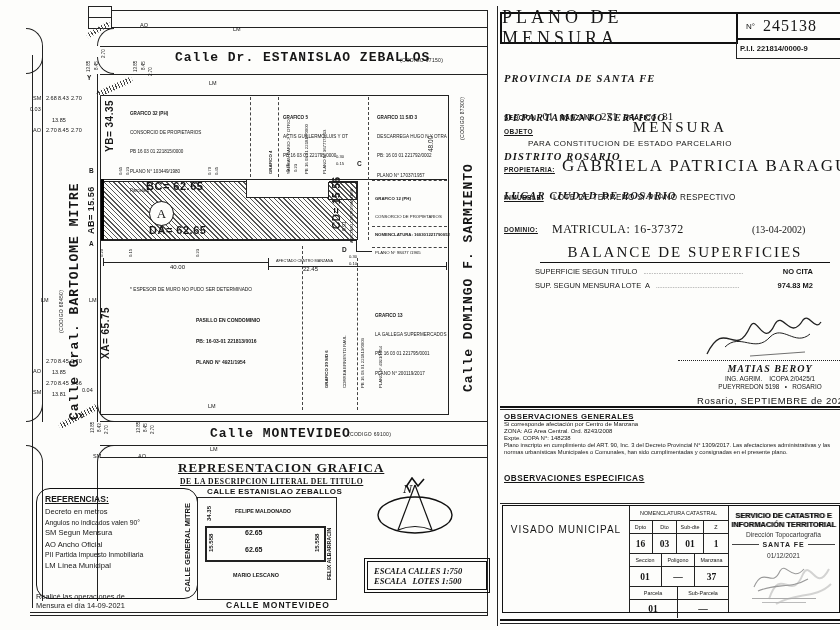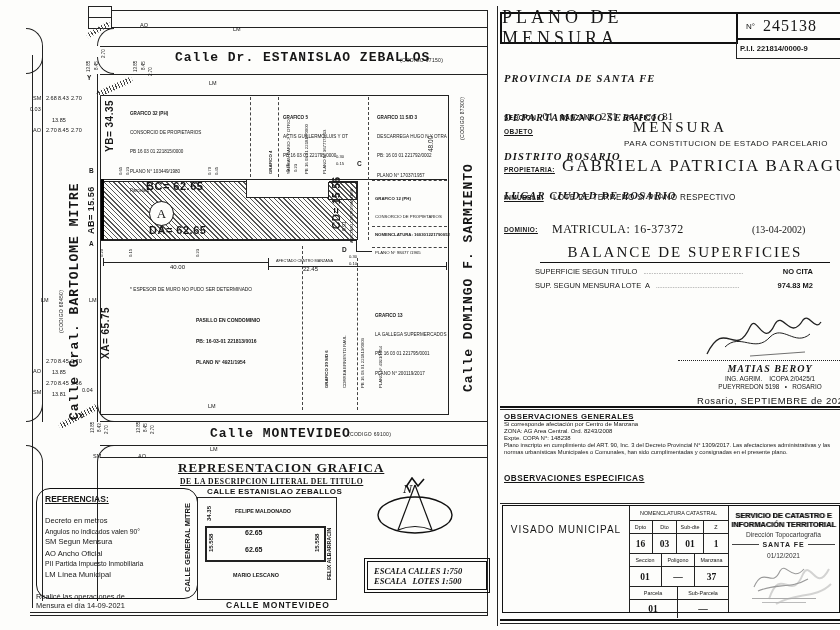--- a/index.html
+++ b/index.html
@@ -21,21 +21,21 @@
                font-size:13px;letter-spacing:1px;white-space:pre;}
   .street-code{position:absolute;font-size:5px;white-space:pre;letter-spacing:.3px;}
   .gtext{position:absolute;font-size:4.6px;line-height:1.4;white-space:pre;}
   .gtext div:first-child{font-weight:bold;}
   .dim{position:absolute;font-size:5.5px;white-space:pre;}
   .dim.big{font-size:10px;font-weight:bold;letter-spacing:.5px;}
   .dim.pt{font-size:6.5px;font-weight:bold;}
   .note{position:absolute;font-size:4.8px;white-space:pre;}
   
   .refbox{position:absolute;left:36px;top:488px;width:144px;height:99px;border:1.5px solid #111;border-radius:14px;padding:5px 8px;}
-  .refbox .rt{font-weight:bold;font-size:8.5px;text-decoration:underline;margin-bottom:12px;}
+  .refbox .rt{font-weight:bold;font-size:8.5px;text-decoration:underline;margin-bottom:3px;}
   .refbox .rl{font-size:7.6px;margin-bottom:2.6px;white-space:pre;}
   .rep-title{position:absolute;font-family:"Liberation Serif",serif;font-weight:bold;white-space:pre;}
   .scalebox{position:absolute;left:364px;top:558px;width:124px;height:33px;border:1.5px solid #111;}
   .scalebox .in{position:absolute;inset:2px;border:1px solid #111;display:flex;flex-direction:column;justify-content:center;padding-left:6px;}
   .scalebox .sl{font-family:"Liberation Serif",serif;font-style:italic;font-weight:bold;font-size:8.5px;white-space:pre;}
   
   .serif{font-family:"Liberation Serif",serif;}
   .fl{font-size:6.5px;font-weight:bold;text-decoration:underline;letter-spacing:.4px;}
   .flab{position:absolute;font-size:6.5px;font-weight:bold;text-decoration:underline;letter-spacing:.4px;}
   .prov{position:absolute;left:504px;top:46px;font-family:"Liberation Serif",serif;
@@ -325,21 +325,21 @@
       <span class="fl" style="text-decoration:none;">SECCION</span>
       <span class="serif" style="font-size:11px;">01</span>
       <span class="fl" style="text-decoration:none;">MANZANA</span>
       <span class="serif" style="font-size:11px;">271</span>
       <span class="fl" style="text-decoration:none;">GRAFICO</span>
       <span class="serif" style="font-size:11px;">31</span>
     </div>
 
     <div class="flab" style="left:504px;top:128px;">OBJETO</div>
     <div class="serif" style="position:absolute;left:560px;top:119px;width:240px;text-align:center;font-size:15px;letter-spacing:3px;">MENSURA</div>
-    <div style="position:absolute;left:548px;top:139px;width:280px;text-align:right;font-size:8px;letter-spacing:.5px;">PARA CONSTITUCION DE ESTADO PARCELARIO</div>
+    <div style="position:absolute;left:528px;top:139px;width:280px;text-align:left;font-size:8px;letter-spacing:.5px;">PARA CONSTITUCION DE ESTADO PARCELARIO</div>
 
     <div class="flab" style="left:504px;top:166px;">PROPIETARIA:</div>
     <div class="serif" style="position:absolute;left:562px;top:156px;font-size:17px;letter-spacing:2px;white-space:nowrap;">GABRIELA PATRICIA BARAGUID</div>
 
     <div class="flab" style="left:504px;top:194px;">INMUEBLE:</div>
     <div style="position:absolute;left:553px;top:193px;font-size:8.2px;letter-spacing:.3px;">LOTE DE TERRENO S/ PLANO RESPECTIVO</div>
 
     <div class="flab" style="left:504px;top:226px;">DOMINIO:</div>
     <div class="serif" style="position:absolute;left:552px;top:222px;font-size:12px;letter-spacing:.5px;">MATRICULA: 16-37372</div>
     <div class="serif" style="position:absolute;left:752px;top:224px;font-size:10px;">(13-04-2002)</div>

